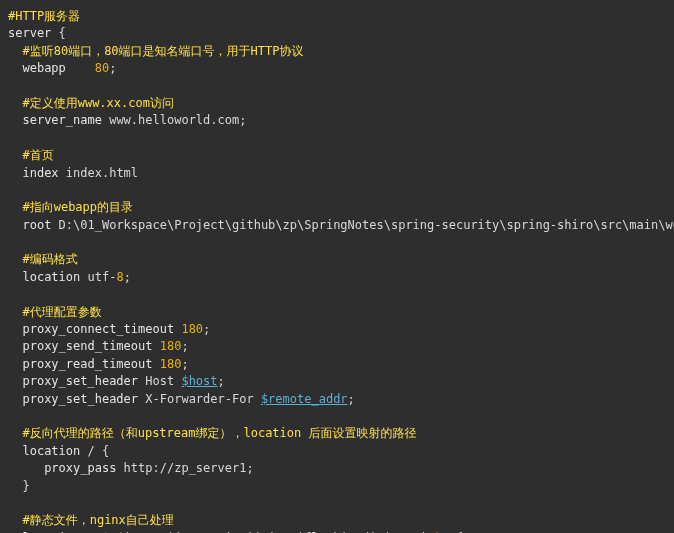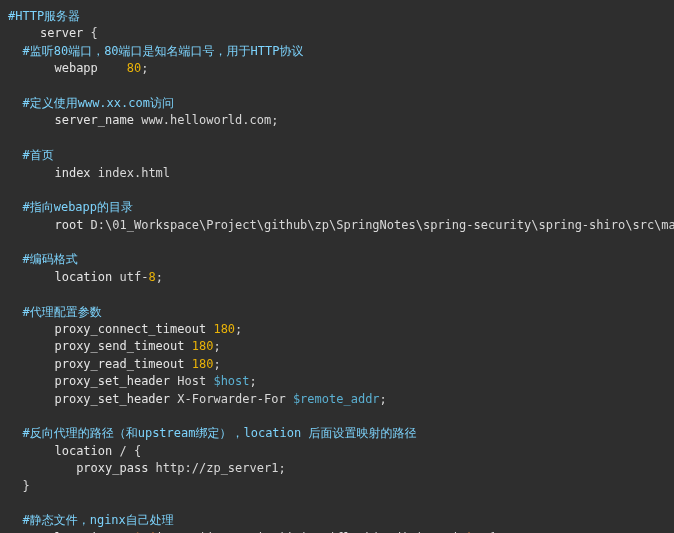--- a/index.html
+++ b/index.html
@@ -8,26 +8,26 @@
     background: #2e2e2e;
     font-family: Consolas, Menlo, "Courier New", monospace;
     font-size: 12px;
     line-height: 1.45;
     color: #d5d5d5;
     position: relative;
     width: 674px;
     box-sizing: border-box;
   }
   pre { margin:0; white-space: pre; }
-  .cmt   { color:#7dd3fc; }
-  .dir   { color:#e4e4e4; font-weight: normal; margin-left: 32px; }
+  .cmt   { color:#fde047; }
+  .dir   { color:#e4e4e4; font-weight: normal; }
   .num   { color:#eab308; }
   .semi  { color:#d5d5d5; }
   .str   { color:#d8d8d8; }
-  .var   { color:#5bb0d2; }
+  .var   { color:#5bb0d2;text-decoration:underline; }
   .re    { color:#d97a36; }
 </style>
 </head>
 <body>
 
 <pre><span class="cmt">#HTTP服务器</span>
 <span class="dir">server</span> {
   <span class="cmt">#监听80端口，80端口是知名端口号，用于HTTP协议</span>
   <span class="dir">webapp</span>    <span class="num">80</span><span class="semi">;</span>
 

